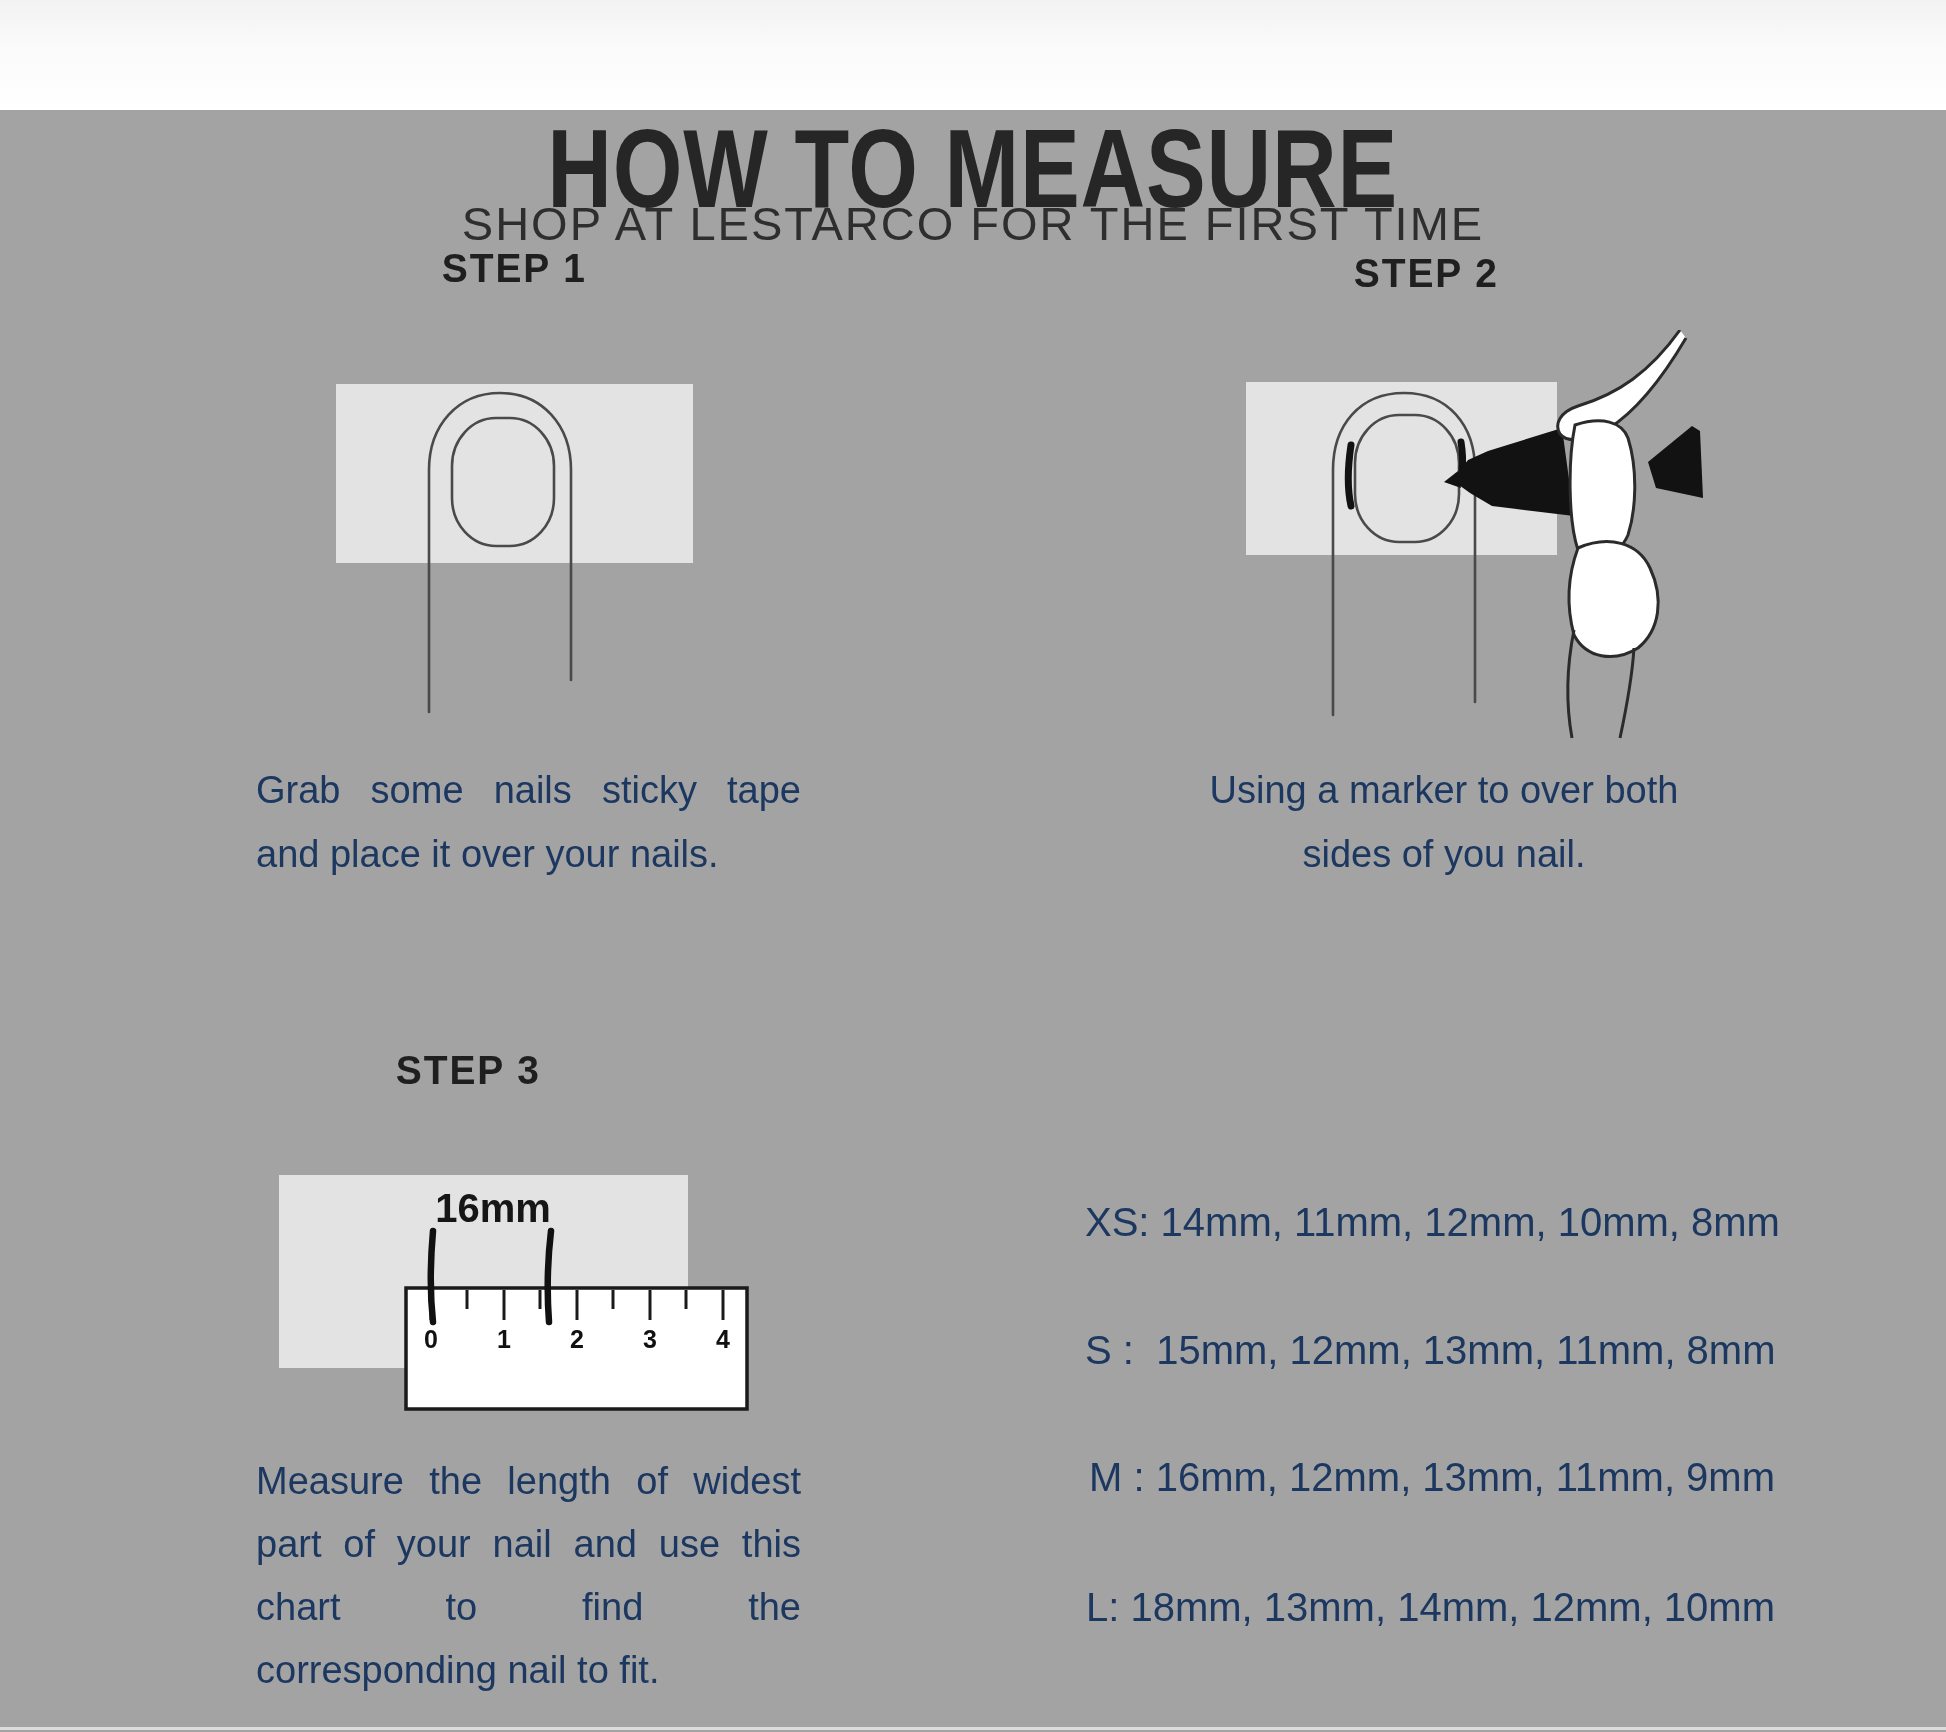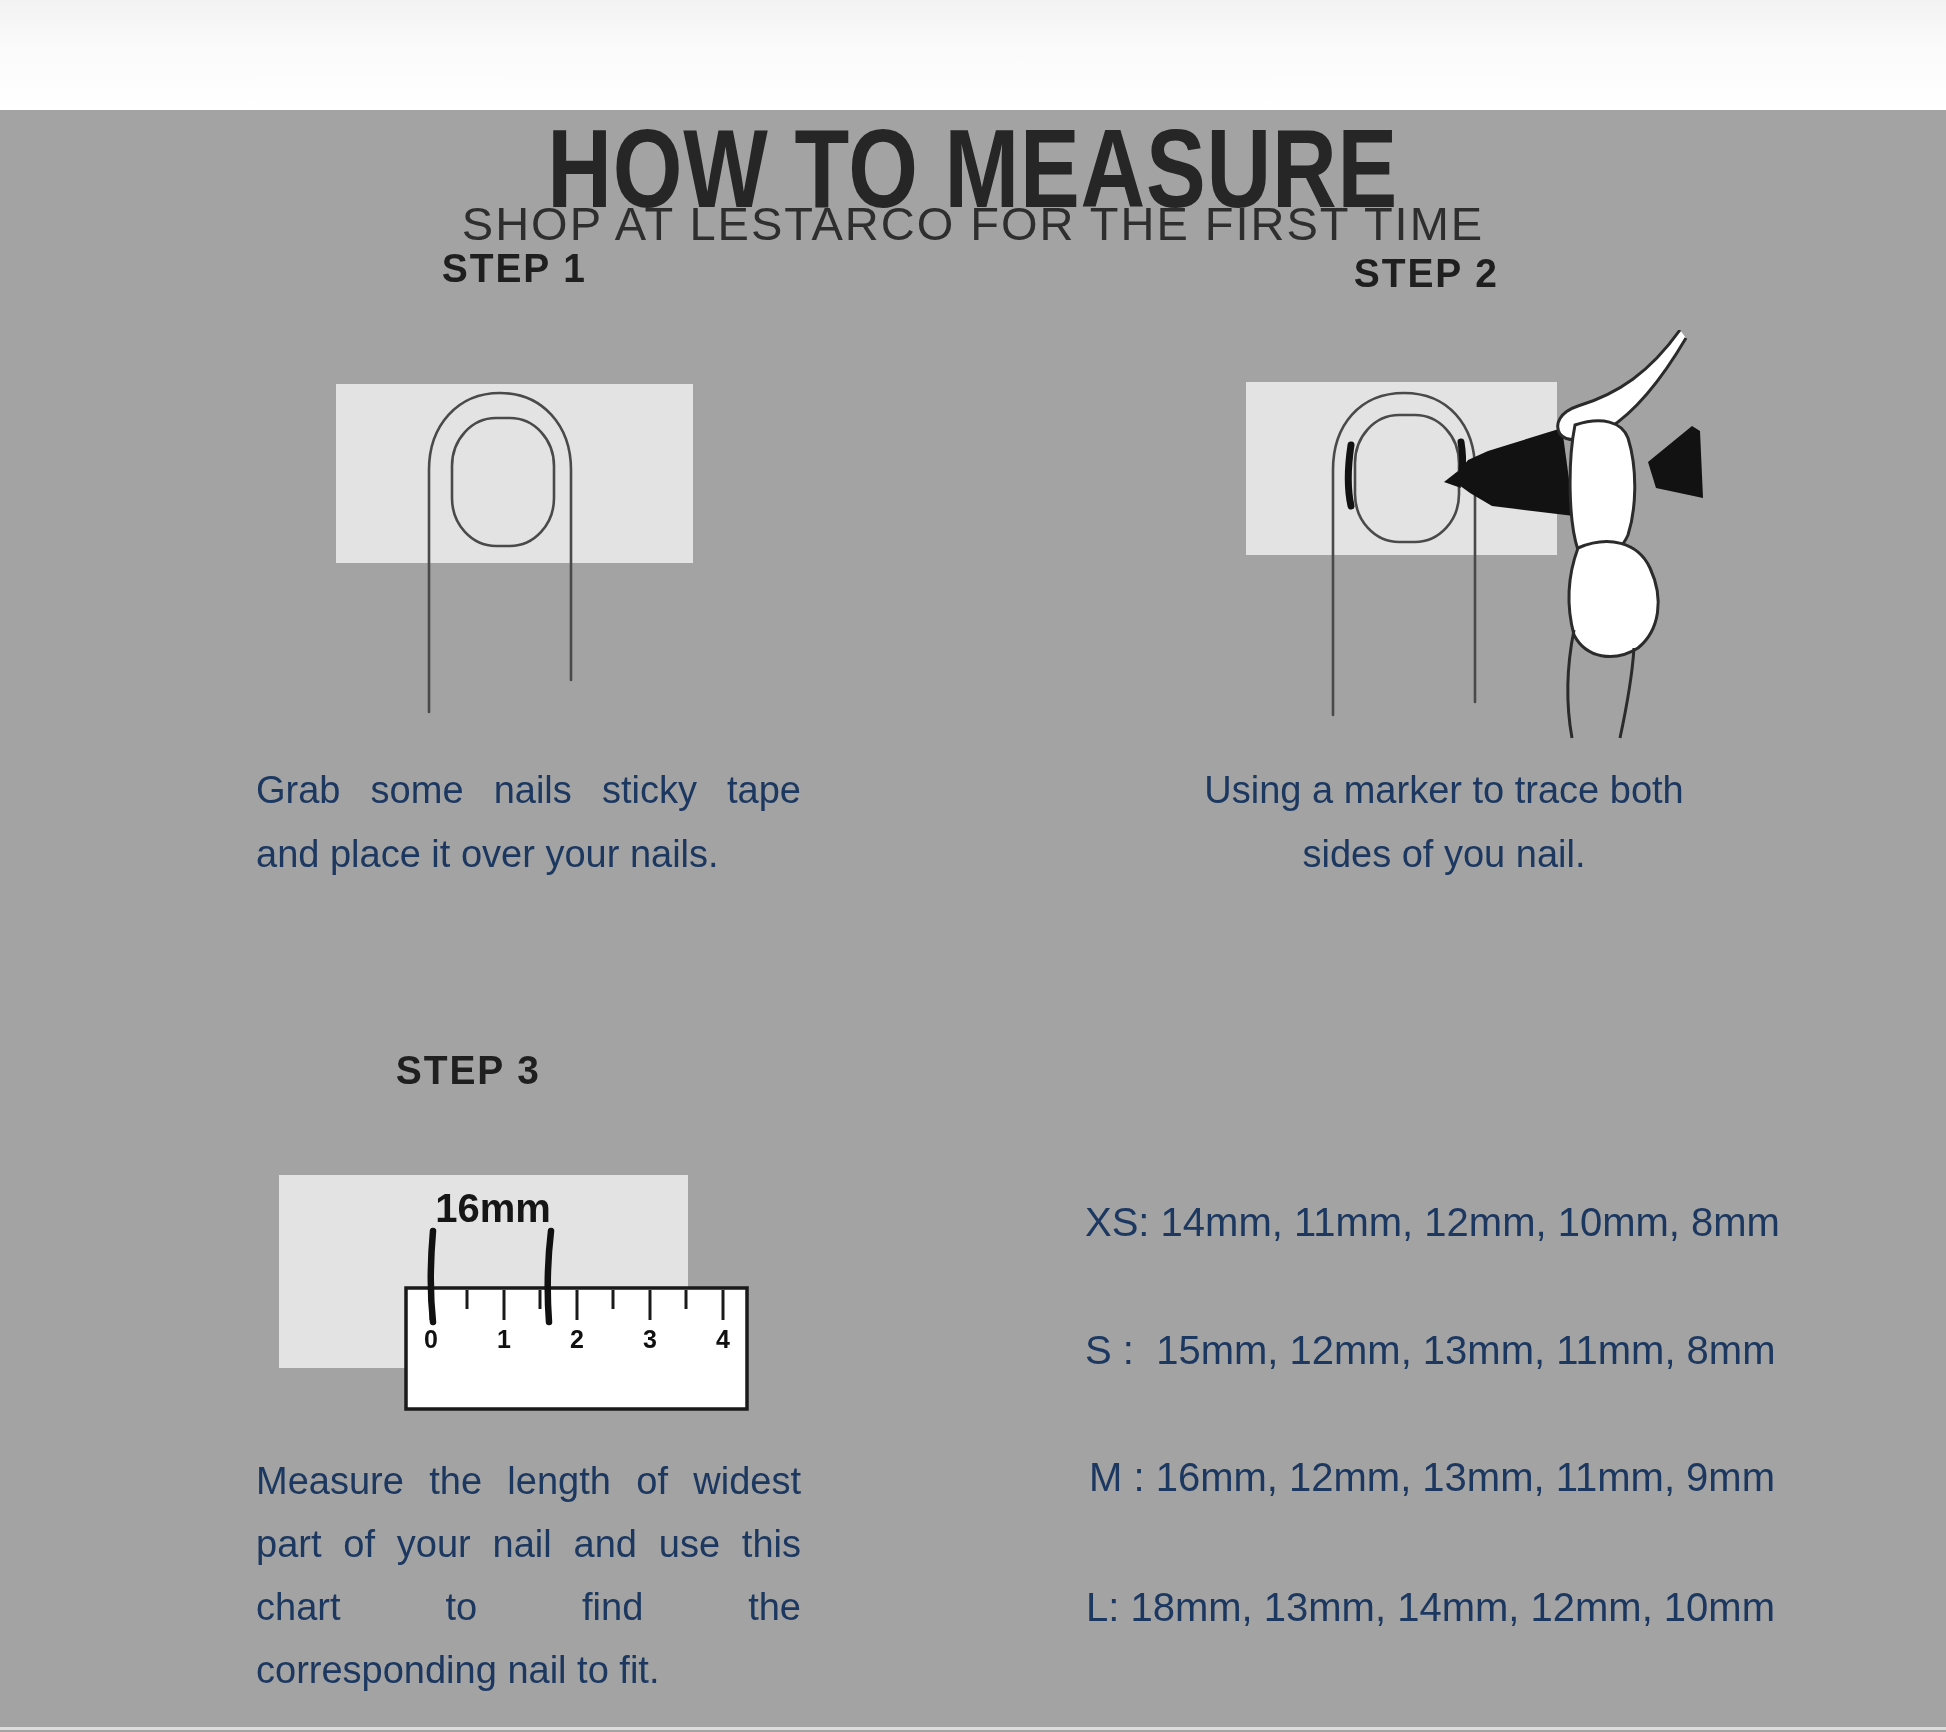--- a/index.html
+++ b/index.html
@@ -96,21 +96,21 @@
     <path d="M404,318 C402,350 396,380 390,408" fill="none" stroke="#2b2b2b" stroke-width="3"></path>
     <path d="M418,132 L462,96 L470,101 L473,168 L426,158 Z" fill="#121212"></path>
   </svg>
 
   <div class="caption" id="step1-caption">
     <span class="cap-line just">Grab some nails sticky tape</span>
     <span class="cap-line">and place it over your nails.</span>
   </div>
 
   <div class="caption" id="step2-caption">
-    <span class="cap-line">Using a marker to trace both</span>
+    <span class="cap-line">Using a marker to over both</span>
     <span class="cap-line">sides of you nail.</span>
   </div>
 
   <svg id="illus3" width="500" height="245" viewBox="0 0 500 245">
     <rect x="9" y="5" width="409" height="193" fill="#e3e3e3"></rect>
     <rect x="136" y="118" width="341" height="121" fill="#ffffff" stroke="#1a1a1a" stroke-width="3.5"></rect>
     <g stroke="#1a1a1a" stroke-width="3">
       <line x1="161" y1="120" x2="161" y2="150"></line>
       <line x1="234" y1="120" x2="234" y2="150"></line>
       <line x1="307" y1="120" x2="307" y2="150"></line>

